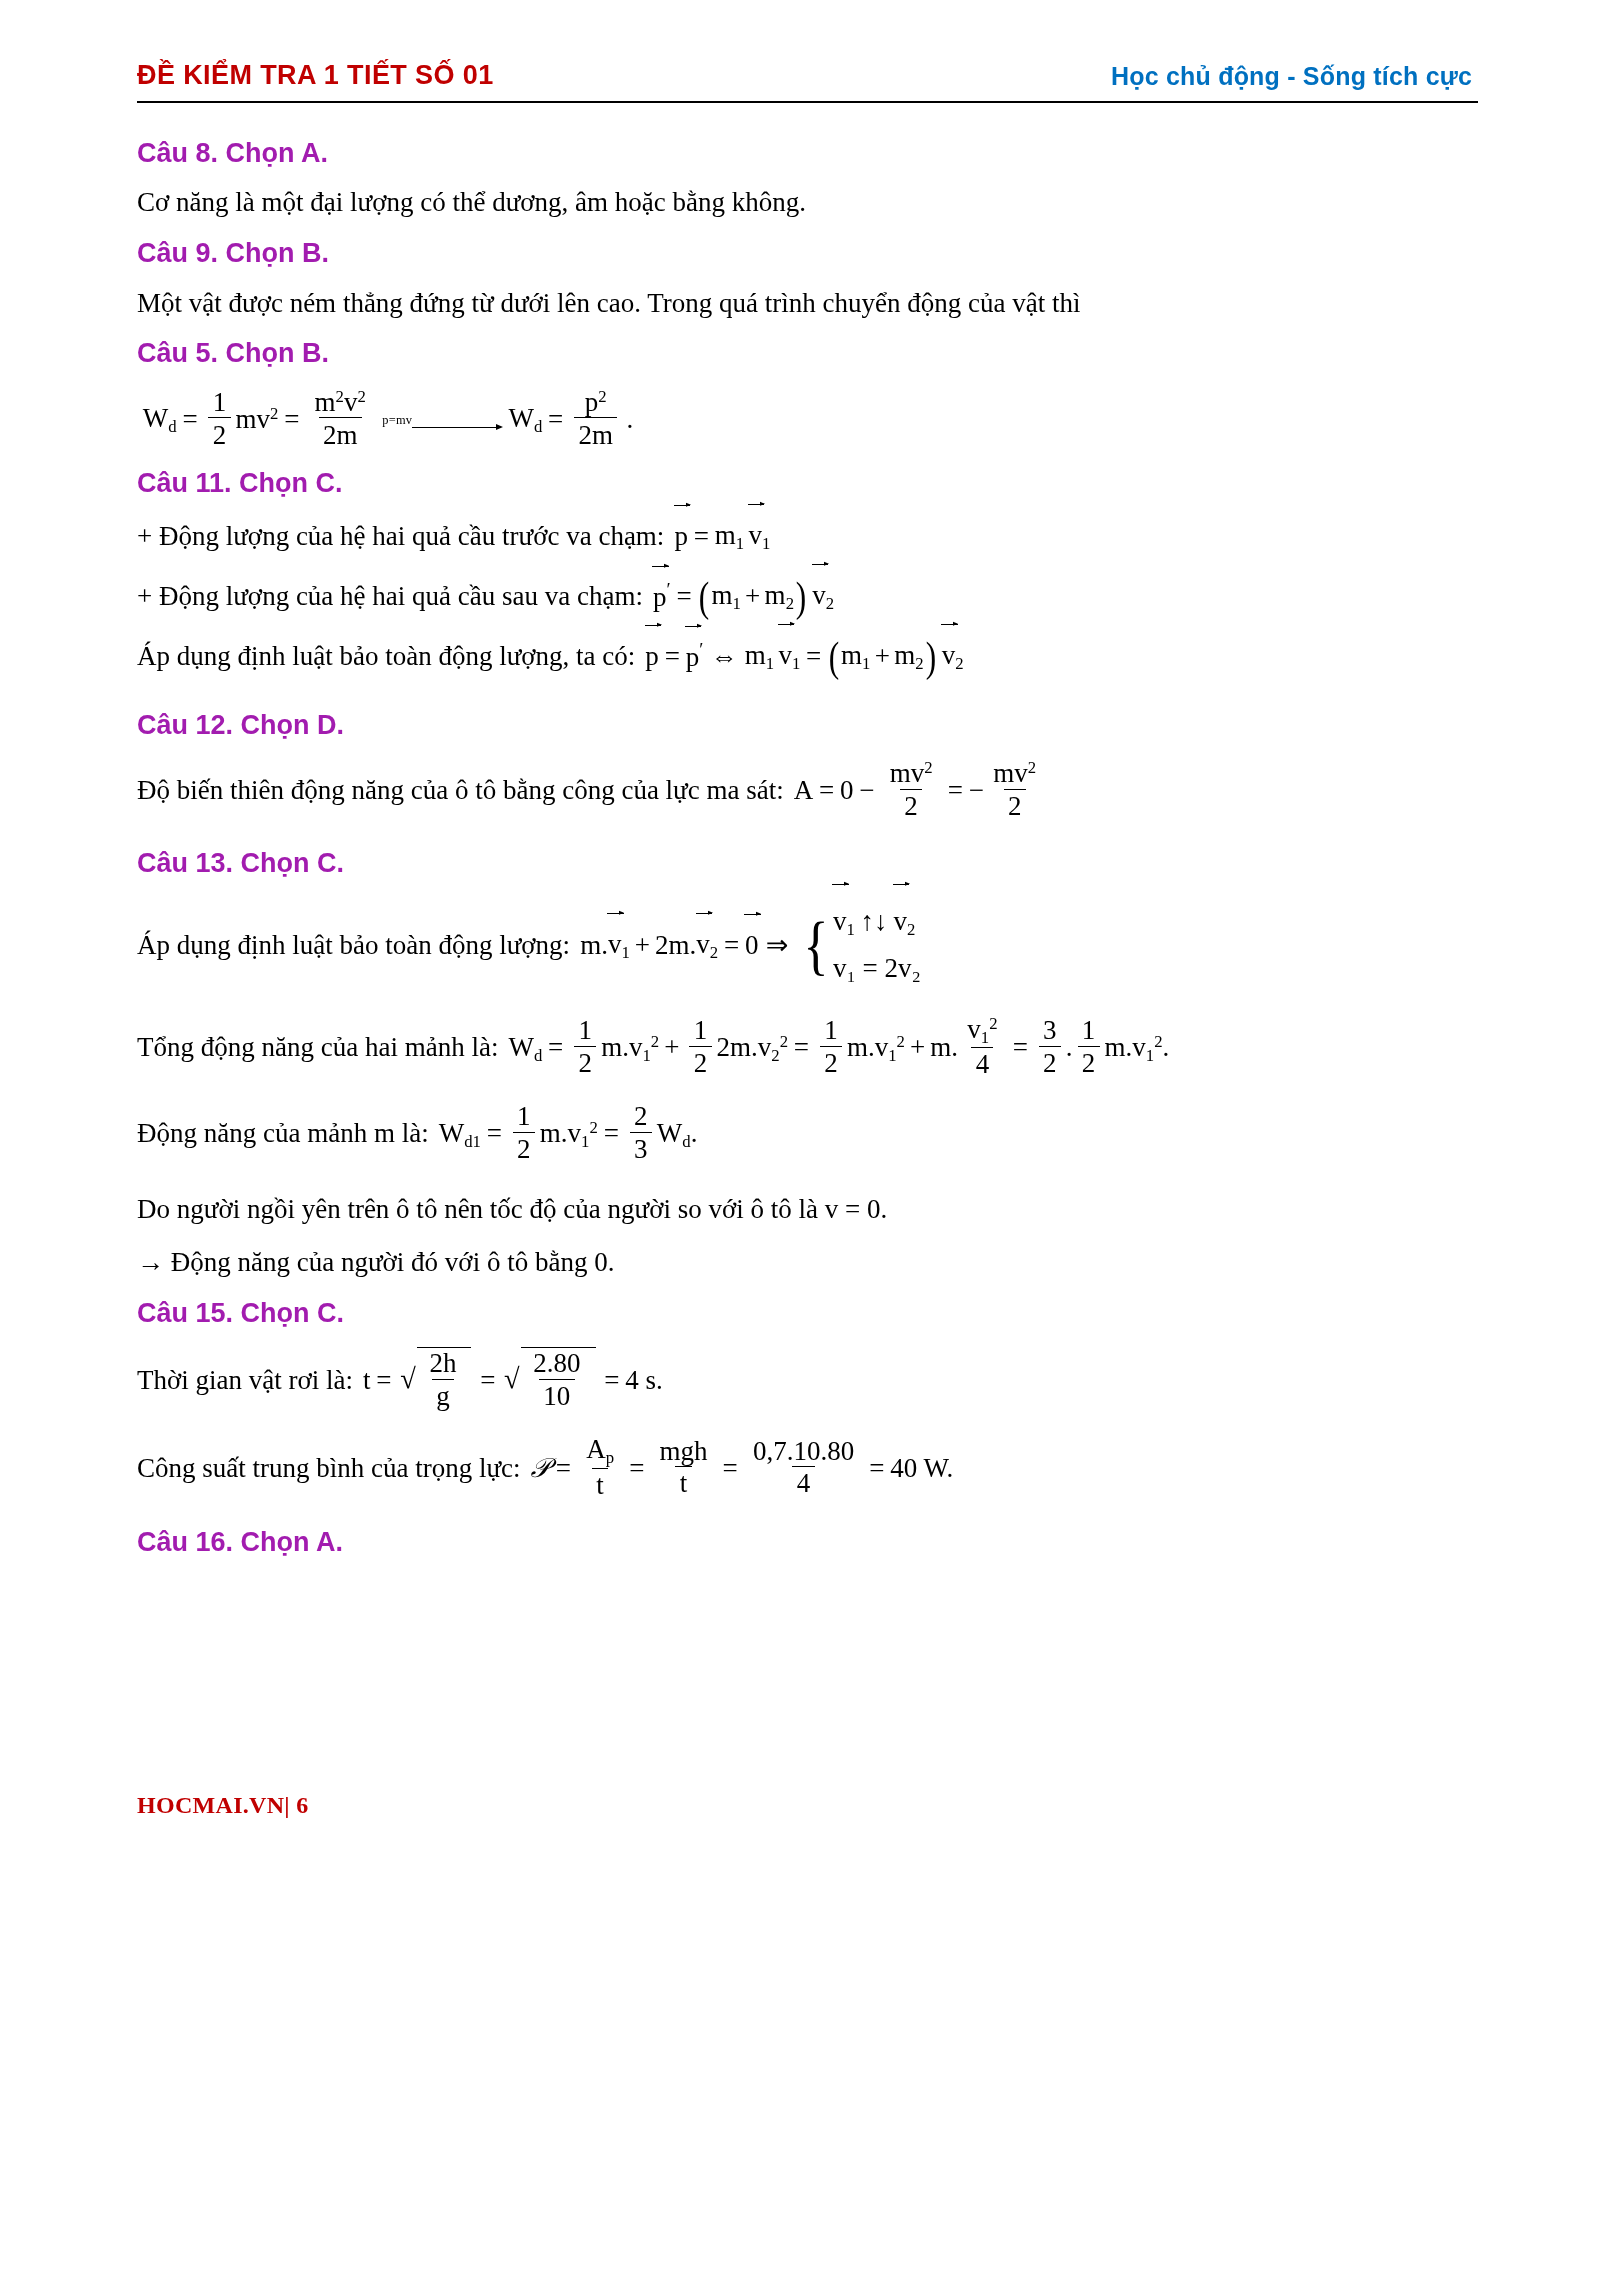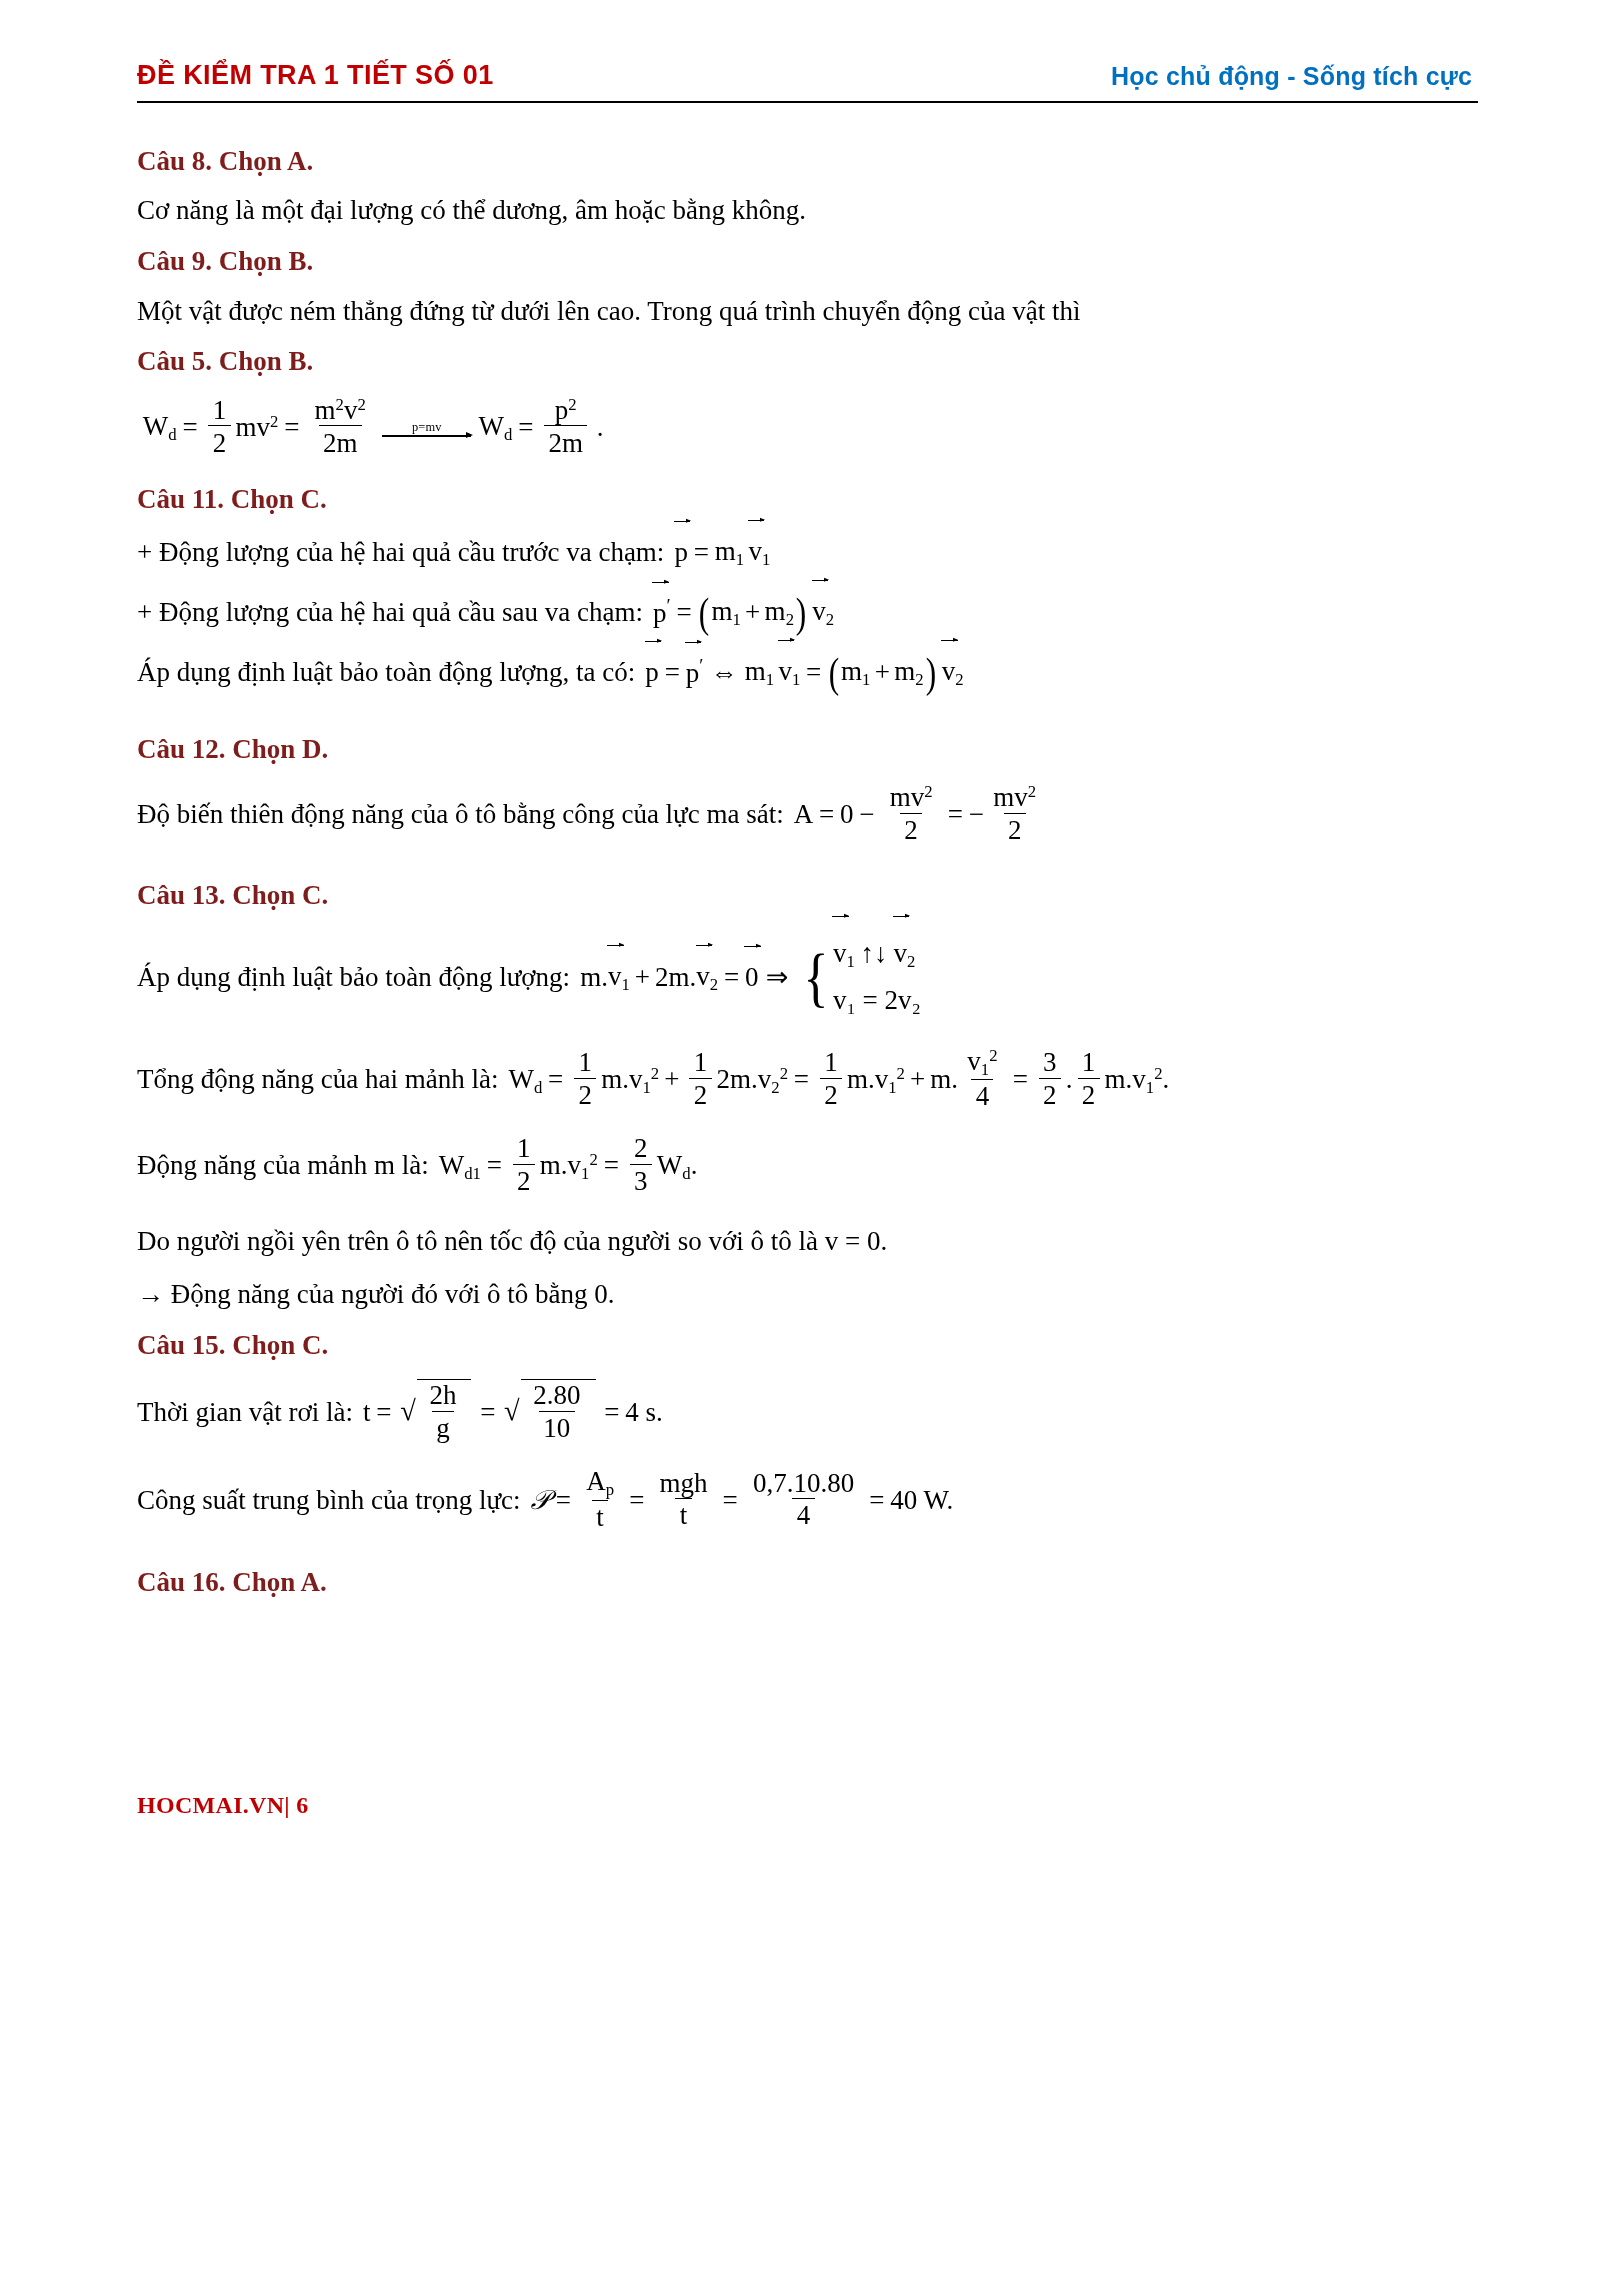--- a/index.html
+++ b/index.html
@@ -47,25 +47,25 @@
     color: #0070c0;
     letter-spacing: 0.2px;
     padding-right: 5.8px;
   }
 
   
   .content {
     padding-top: 32px;
   }
   .qhead {
-    font-family: Liberation Serif, serif;
+    font-family: Liberation Sans, sans-serif;
     font-weight: bold;
     font-size: 27px;
-    color: #7f1d1d;
-    margin: 8px 0 10px 0;
+    color: #a21caf;
+    margin: 0 0 10px 0;
     line-height: 1.35;
   }
   .para {
     font-size: 27px;
     line-height: 1.62;
     margin: 0 0 10px 0;
     text-align: left;
   }
   .para.wide { padding-right: 14.4px; }
   .gap-s { height: 7.2px; }
@@ -142,22 +142,22 @@
   }
   .sqrt .radicand {
     border-top: 1.4px solid #000;
     padding: 2.2px 5.8px 0 2.9px;
     display: flex;
     align-items: center;
   }
 
   .arrowlab {
     display: inline-flex;
-    flex-direction: column;
-    align-items: center;
+    flex-direction: row;
+    align-items: flex-end;
     margin: 0 7.2px;
     line-height: 1;
     position: relative;
     top: 1.4px;
   }
   .arrowlab .lab { font-size: 0.46em; margin-bottom: 1.4px; letter-spacing: 0.2px; }
   .arrowlab .bar {
     width: 89px;
     height: 1.4px;
     background: #000;

